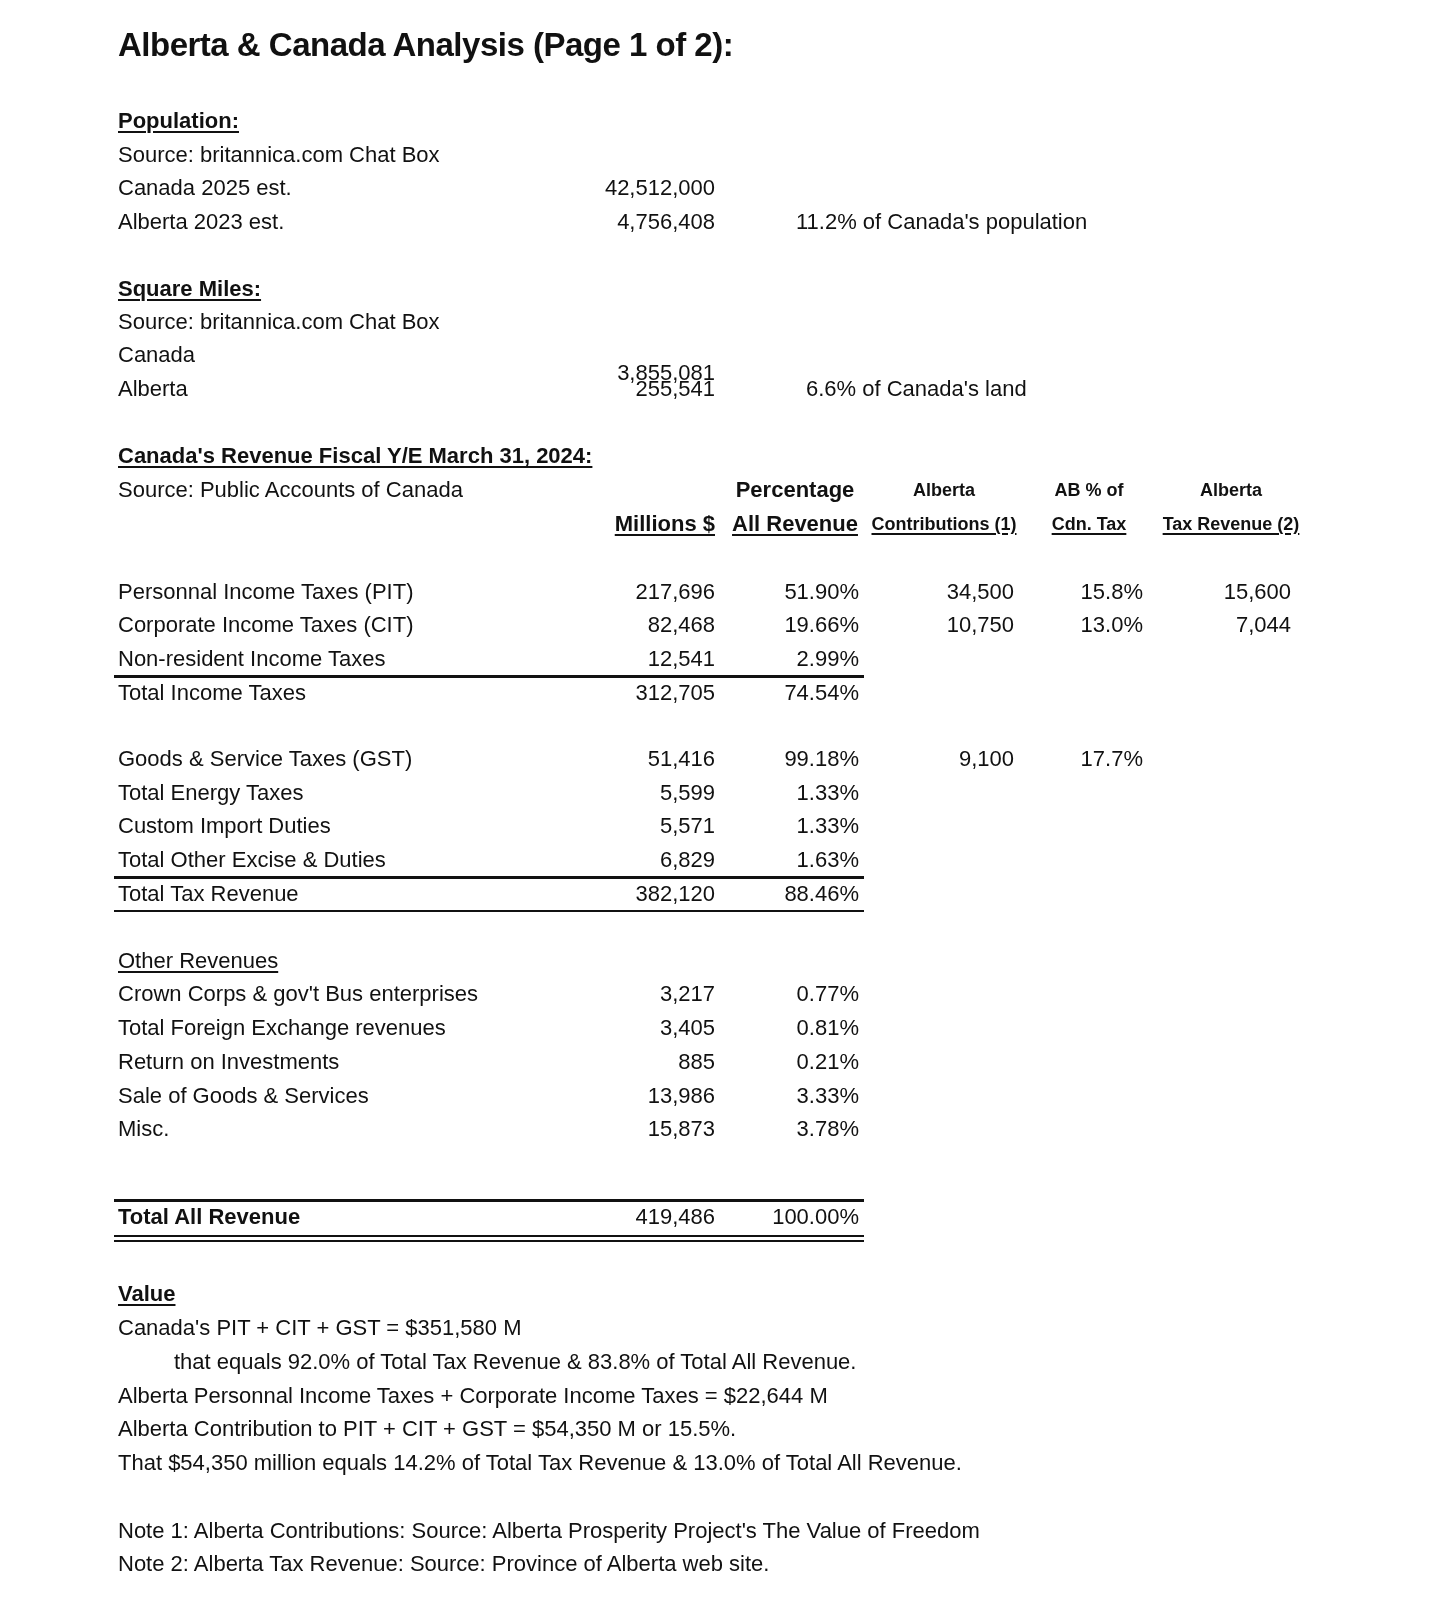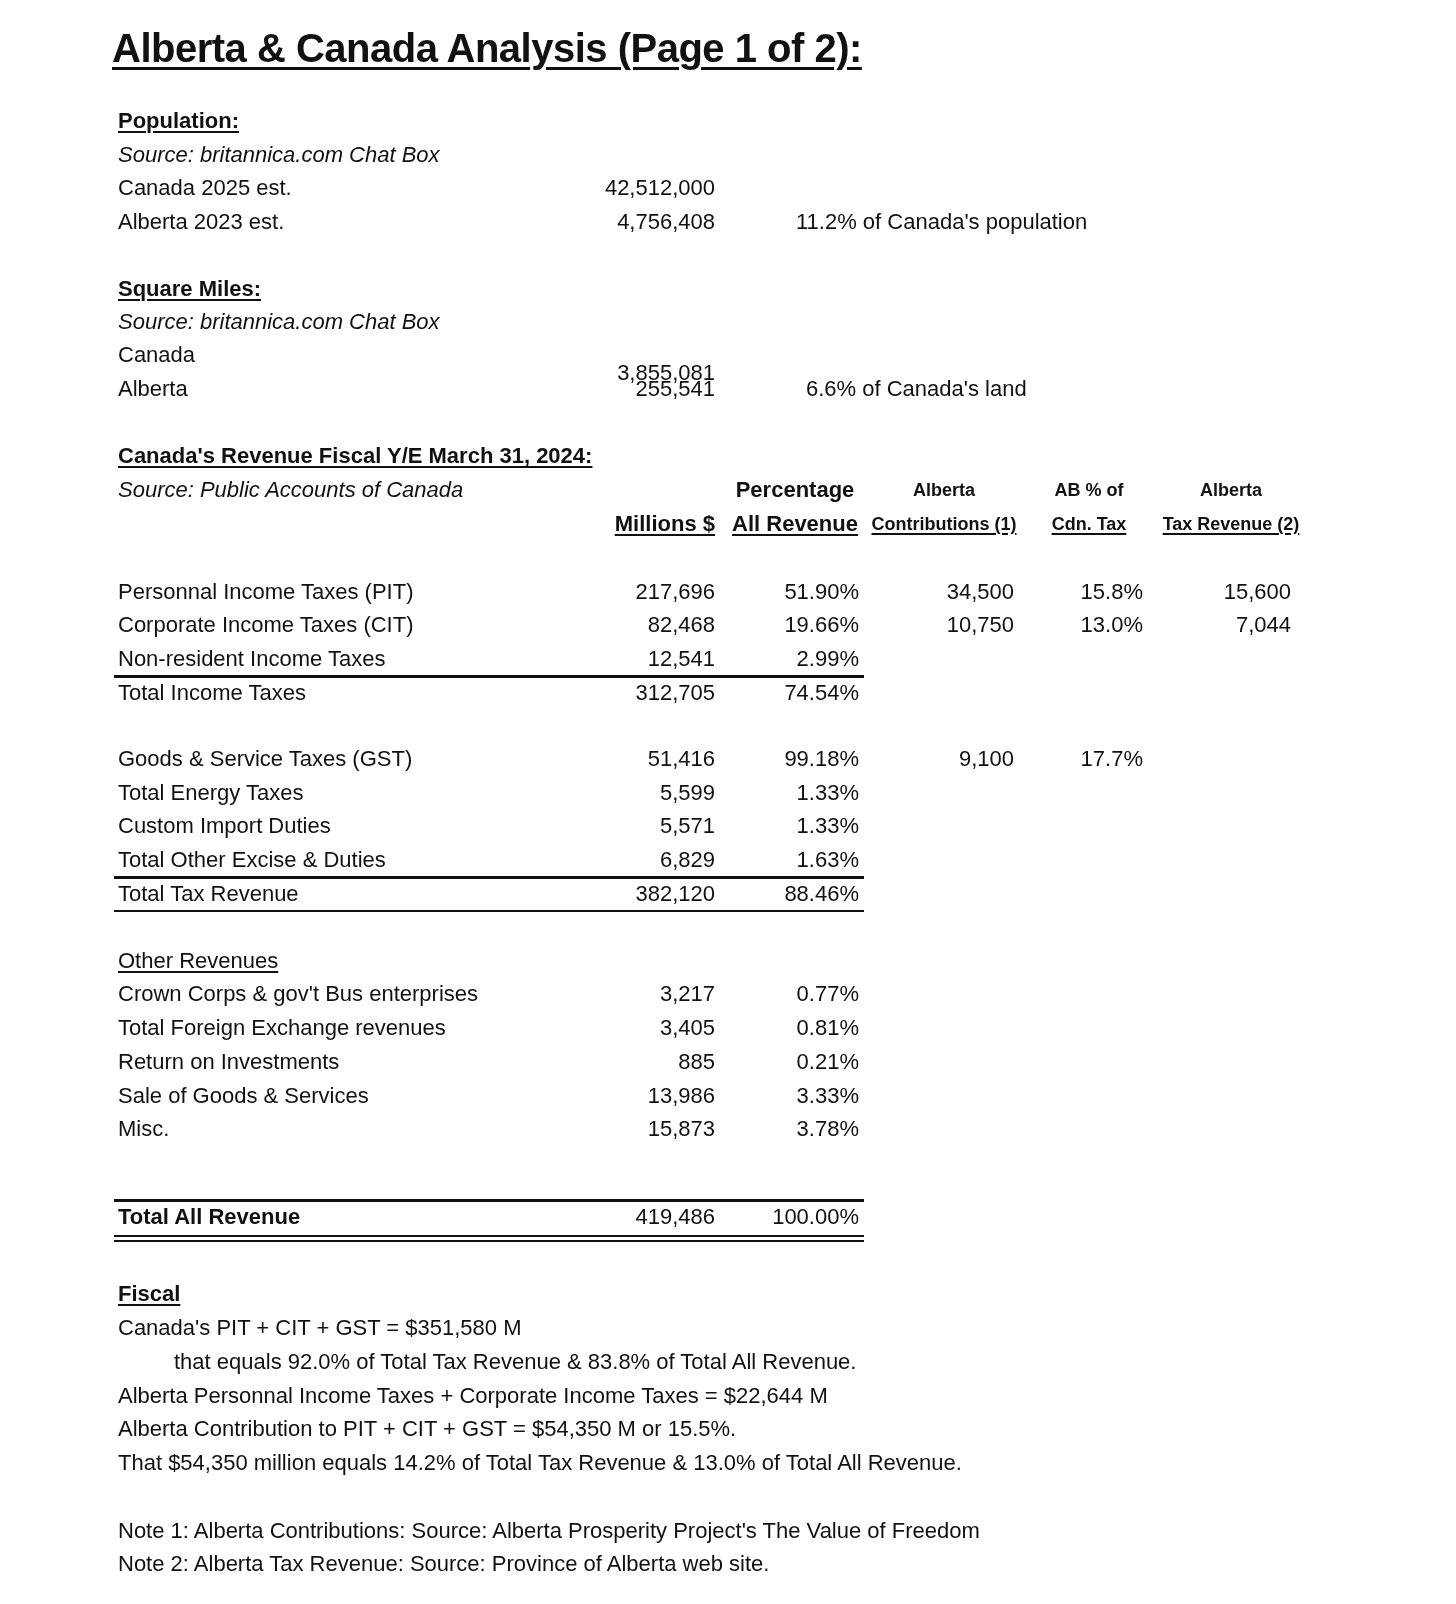--- a/index.html
+++ b/index.html
@@ -3,27 +3,27 @@
 <meta charset="utf-8">
 <style>
   html, body { margin: 0; padding: 0; background: #ffffff; }
   body {
     width: 1456px; height: 1604px; position: relative; overflow: hidden;
     font-family: "Liberation Sans", "DejaVu Sans", sans-serif;
     color: #111111;
   }
   .abs { position: absolute; white-space: nowrap; }
   .title {
-    left: 112px; top: 26px; font-size: 40px; font-weight: bold;
-    text-decoration: underline; text-decoration-thickness: 3px; text-underline-offset: 5px;
+    left: 118px; top: 26px; font-size: 33px; font-weight: bold;
+    text-decoration-thickness: 3px; text-underline-offset: 5px;
     letter-spacing: -0.5px;
   }
   .txt { font-size: 22px; line-height: 34px; }
   .heading { font-weight: bold; text-decoration: underline; text-decoration-thickness: 2px; text-underline-offset: 3px; }
-  .src { font-style: italic; }
+  .src { }
   .label { left: 118px; }
   .num { text-align: right; }
   .c-mil { right: 741px; }
   .c-pct { right: 597px; }
   .c-abc { right: 442px; }
   .c-abp { right: 313px; }
   .c-abt { right: 165px; }
   .hdr { font-size: 22px; font-weight: bold; text-align: center; line-height: 34px; }
   .hdr-sm { font-size: 18px; font-weight: bold; text-align: center; line-height: 34px; }
   .ul { text-decoration: underline; text-decoration-thickness: 2px; text-underline-offset: 3px; }
@@ -158,21 +158,21 @@
 <div class="rule" style="top:1199px; height:3px"></div>
 <div>
   <div class="abs txt label bold" style="top:1200px">Total All Revenue</div>
   <div class="abs txt num c-mil" style="top:1200px">419,486</div>
   <div class="abs txt num c-pct" style="top:1200px">100.00%</div>
 </div>
 <div class="rule" style="top:1235px; height:2px"></div>
 <div class="rule" style="top:1240px; height:2px"></div>
 
 <div>
-  <div class="abs txt label heading" style="top:1277px">Fiscal</div>
+  <div class="abs txt label heading" style="top:1277px">Value</div>
   <div class="abs txt label" style="top:1311px">Canada's PIT + CIT + GST = $351,580 M</div>
   <div class="abs txt" style="top:1345px; left:174px">that equals 92.0% of Total Tax Revenue &amp; 83.8% of Total All Revenue.</div>
   <div class="abs txt label" style="top:1379px">Alberta Personnal Income Taxes + Corporate Income Taxes = $22,644 M</div>
   <div class="abs txt label" style="top:1412px">Alberta Contribution to PIT + CIT + GST = $54,350 M or 15.5%.</div>
   <div class="abs txt label" style="top:1446px">That $54,350 million equals 14.2% of Total Tax Revenue &amp; 13.0% of Total All Revenue.</div>
   <div class="abs txt label" style="top:1514px">Note 1: Alberta Contributions: Source: Alberta Prosperity Project's The Value of Freedom</div>
   <div class="abs txt label" style="top:1547px">Note 2: Alberta Tax Revenue: Source: Province of Alberta web site.</div>
 </div>
 
 </body></html>

